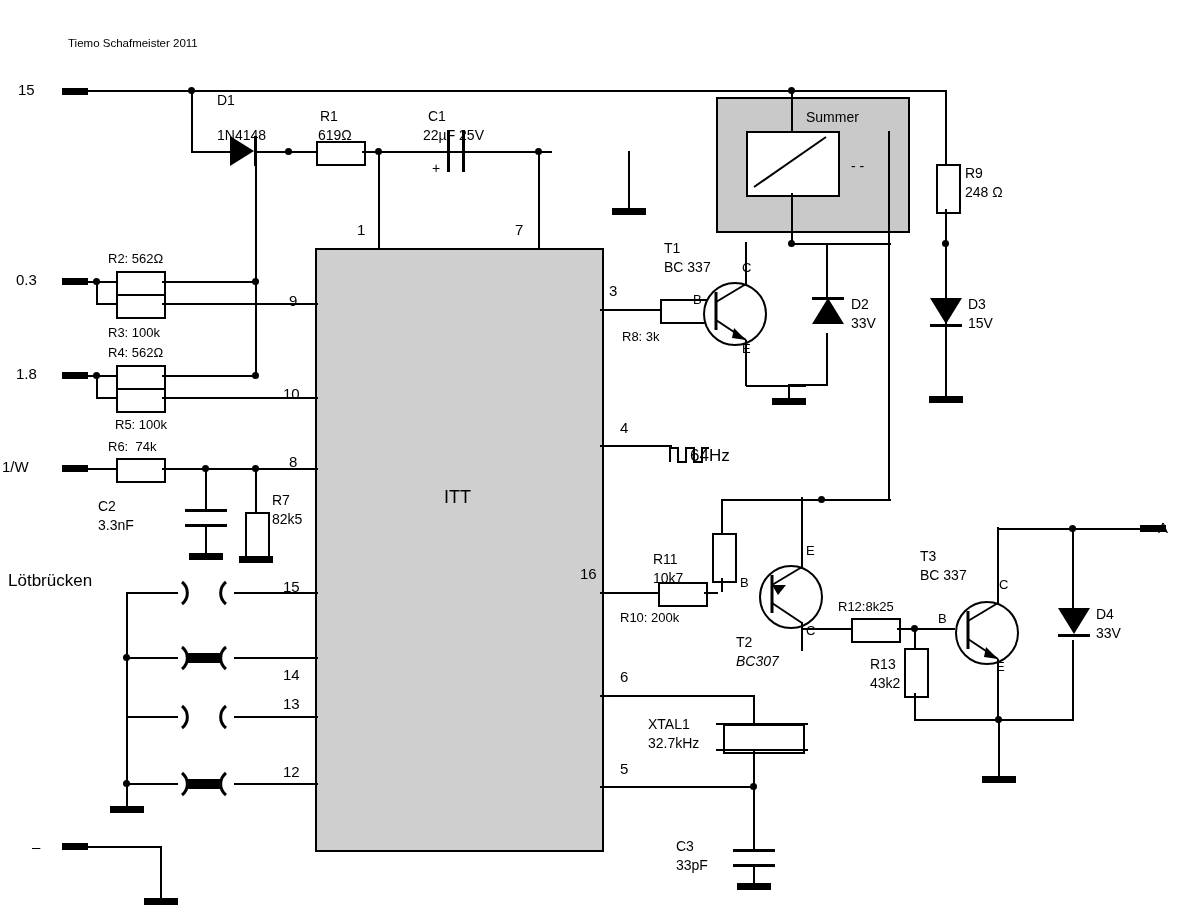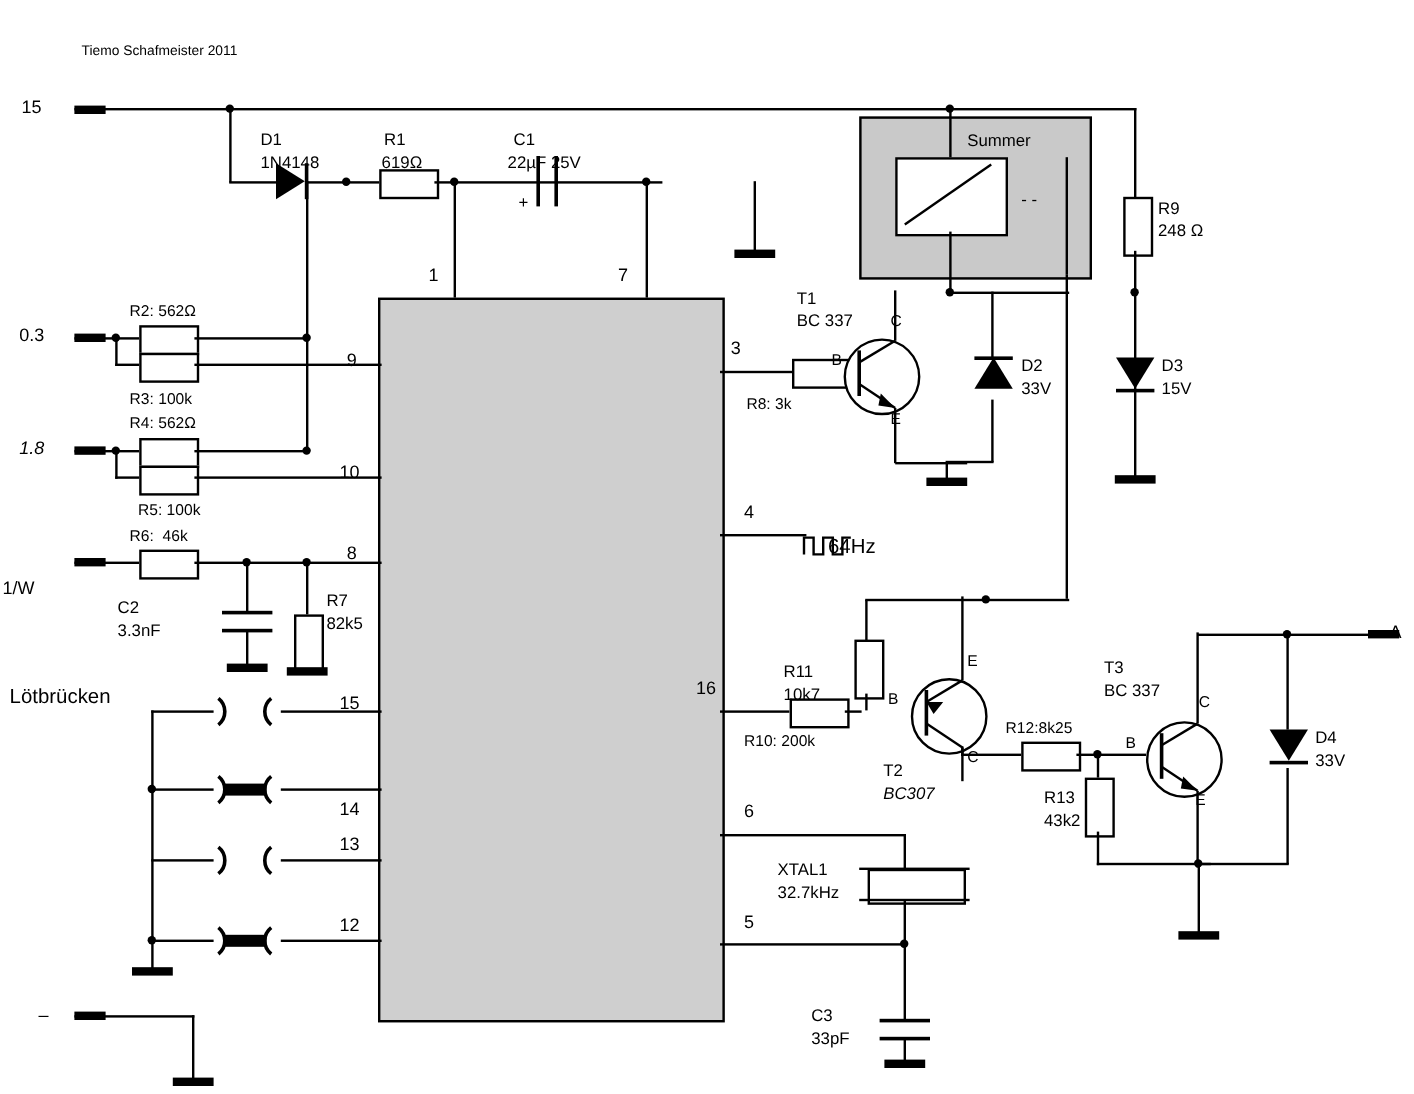--- a/index.html
+++ b/index.html
@@ -30,36 +30,37 @@
   .xtal{position:absolute;background:#fff;border:2px solid #000;}
 </style>
 </head>
 <body>
 
 <div id="root">
 
   <div class="lbl t-sub" style="left:68px;top:37px;">Tiemo Schafmeister 2011</div>
 
   <div class="ic" style="left:315px;top:248px;width:285px;height:600px;"></div>
+  <div class="ic-txt" style="left:315px;top:487px;width:285px;">ITT</div>
 
   <div class="lbl t-pin" style="left:18px;top:81px;">15</div>
   <div class="term" style="left:62px;top:88px;width:26px;"></div>
   <div class="wire h" style="left:62px;top:90px;width:885px;"></div>
   <div class="node" style="left:188px;top:87px;"></div>
   <div class="node" style="left:788px;top:87px;"></div>
 
   <div class="wire v" style="left:191px;top:90px;height:62px;"></div>
 
   <div class="wire h" style="left:191px;top:151px;width:45px;"></div>
   <svg style="left:228px;top:134px;width:40px;height:36px;">
     <polygon points="2,2 2,32 26,17" fill="#000"></polygon>
     <rect x="26" y="2" width="3" height="30" fill="#000"></rect>
   </svg>
   <div class="wire h" style="left:255px;top:151px;width:63px;"></div>
-  <div class="lbl t-n" style="left:217px;top:108px;">D1</div>
+  <div class="lbl t-n" style="left:217px;top:92px;">D1</div>
   <div class="lbl t-n" style="left:217px;top:127px;">1N4148</div>
   <div class="node" style="left:285px;top:148px;"></div>
 
   <div class="res-h" style="left:316px;top:141px;width:46px;height:21px;"></div>
   <div class="lbl t-n" style="left:320px;top:108px;">R1</div>
   <div class="lbl t-n" style="left:318px;top:127px;">619Ω</div>
   <div class="wire h" style="left:362px;top:151px;width:190px;"></div>
   <div class="node" style="left:375px;top:148px;"></div>
 
   <div class="wire v" style="left:378px;top:151px;height:97px;"></div>
@@ -117,42 +118,42 @@
   <div class="lbl t-s" style="left:108px;top:252px;">R2: 562Ω</div>
 
   <div class="wire v" style="left:96px;top:281px;height:24px;"></div>
   <div class="wire h" style="left:96px;top:303px;width:22px;"></div>
   <div class="res-h" style="left:116px;top:294px;width:46px;height:21px;"></div>
   <div class="wire h" style="left:162px;top:303px;width:156px;"></div>
   <div class="lbl t-s" style="left:108px;top:326px;">R3: 100k</div>
   <div class="lbl t-pin" style="left:289px;top:292px;">9</div>
   <div class="node" style="left:252px;top:278px;"></div>
 
-  <div class="lbl t-pin" style="left:16px;top:365px;font-style:italic;">1.8</div>
+  <div class="lbl t-pin" style="left:16px;top:365px;">1.8</div>
   <div class="term" style="left:62px;top:372px;width:26px;"></div>
   <div class="wire h" style="left:62px;top:375px;width:54px;"></div>
   <div class="node" style="left:93px;top:372px;"></div>
   <div class="res-h" style="left:116px;top:365px;width:46px;height:21px;"></div>
   <div class="wire h" style="left:162px;top:375px;width:94px;"></div>
   <div class="lbl t-s" style="left:108px;top:346px;">R4: 562Ω</div>
   <div class="node" style="left:252px;top:372px;"></div>
 
   <div class="wire v" style="left:96px;top:375px;height:24px;"></div>
   <div class="wire h" style="left:96px;top:397px;width:22px;"></div>
   <div class="res-h" style="left:116px;top:388px;width:46px;height:21px;"></div>
   <div class="wire h" style="left:162px;top:397px;width:156px;"></div>
   <div class="lbl t-s" style="left:115px;top:418px;">R5: 100k</div>
   <div class="lbl t-pin" style="left:283px;top:385px;">10</div>
 
-  <div class="lbl t-pin" style="left:2px;top:458px;margin-top:24px;">1/W</div>
+  <div class="lbl t-pin" style="left:2px;top:458px;">1/W</div>
   <div class="term" style="left:62px;top:465px;width:26px;"></div>
   <div class="wire h" style="left:62px;top:468px;width:54px;"></div>
   <div class="res-h" style="left:116px;top:458px;width:46px;height:21px;"></div>
   <div class="wire h" style="left:162px;top:468px;width:156px;"></div>
-  <div class="lbl t-s" style="left:108px;top:440px;">R6:  46k</div>
+  <div class="lbl t-s" style="left:108px;top:440px;">R6:  74k</div>
   <div class="lbl t-pin" style="left:289px;top:453px;">8</div>
   <div class="node" style="left:202px;top:465px;"></div>
   <div class="node" style="left:252px;top:465px;"></div>
 
   <div class="wire v" style="left:205px;top:468px;height:43px;"></div>
   <div class="cap-plate" style="left:185px;top:509px;width:42px;height:3px;"></div>
   <div class="cap-plate" style="left:185px;top:524px;width:42px;height:3px;"></div>
   <div class="wire v" style="left:205px;top:526px;height:30px;"></div>
   <div class="gnd" style="left:189px;top:553px;width:34px;"></div>
   <div class="lbl t-n" style="left:98px;top:498px;">C2</div>

